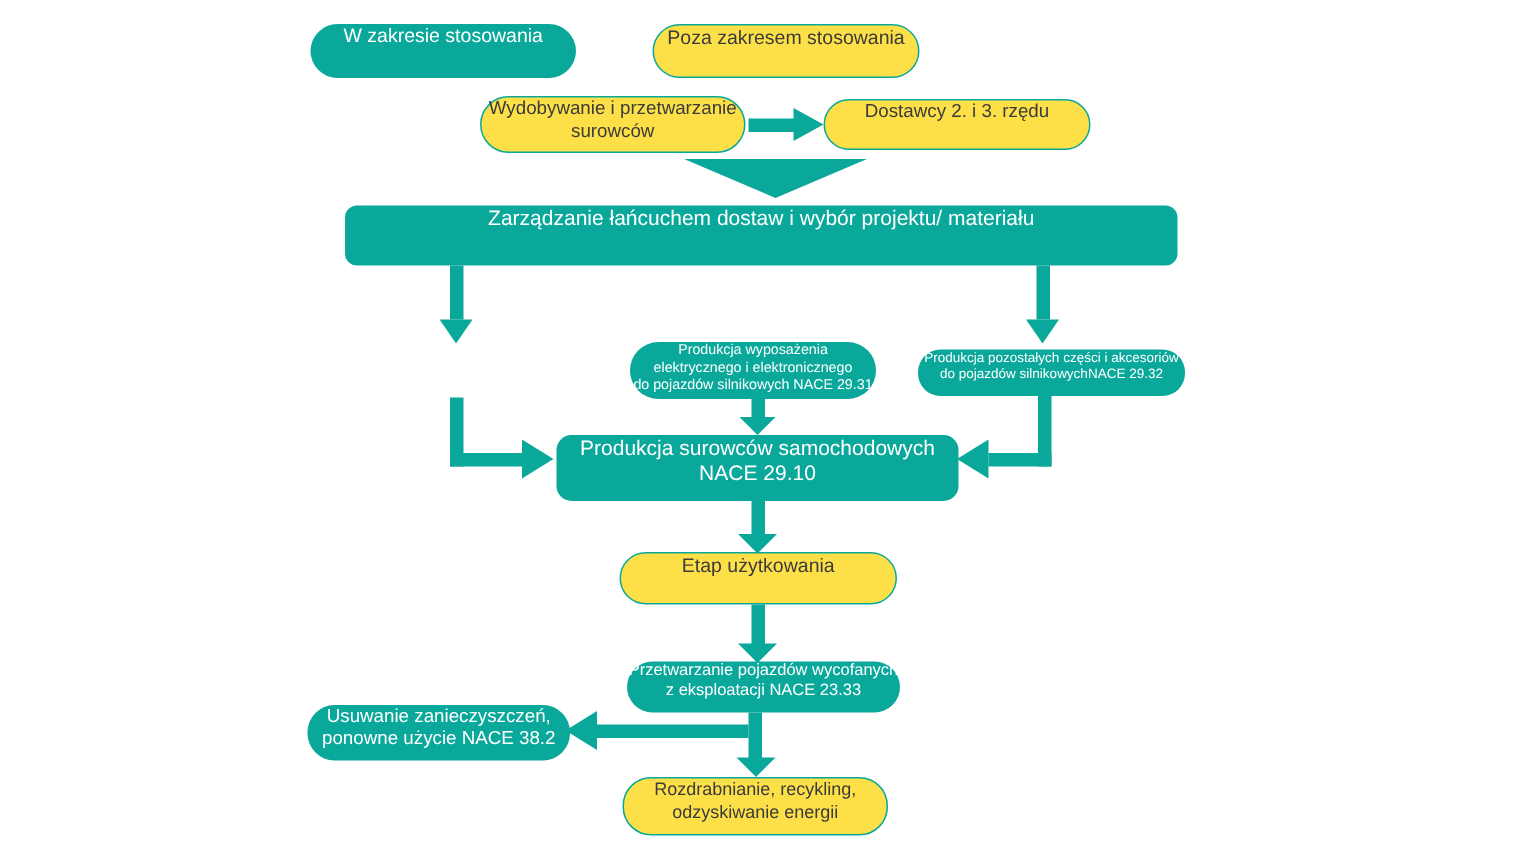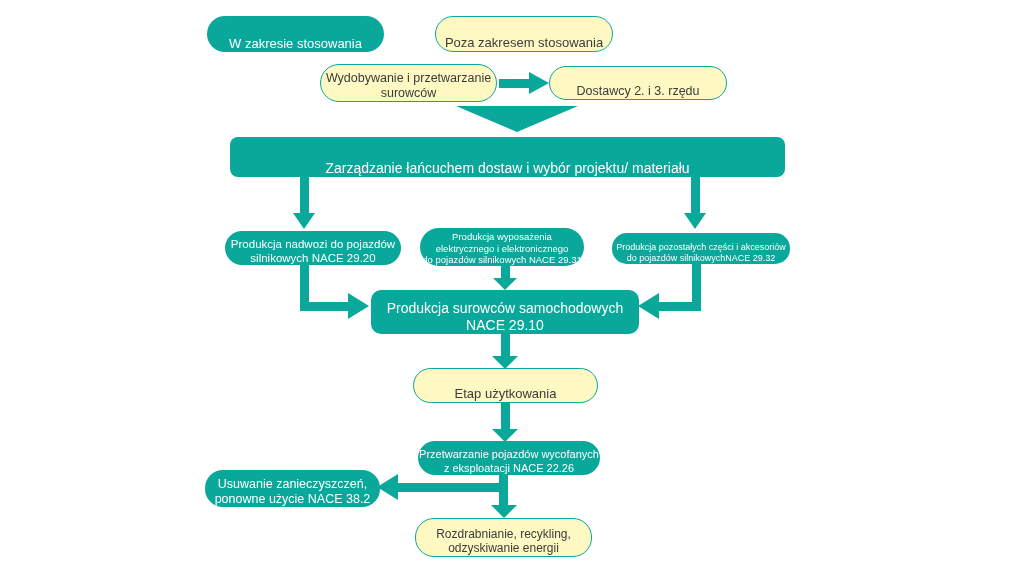--- a/index.html
+++ b/index.html
@@ -3,26 +3,26 @@
 <meta charset="utf-8">
 <style>
   :root { --teal:#0aa89b; --text-dark:#3b3b3b; }
   html,body { margin:0; padding:0; background:#fff; }
   #stage {
     position:relative; width:1024px; height:576px; background:#fff;
     overflow:hidden; font-family:"Liberation Sans", sans-serif;
   }
   .node {
     position:absolute; box-sizing:border-box;
-    display:flex; flex-direction:column; align-items:center; justify-content:flex-end;
+    display:flex; flex-direction:column; align-items:center; justify-content:flex-start;
     text-align:center; line-height:1.22;
   }
   .node span { display:block; }
   .teal { background:var(--teal); color:#ffffff; }
-  .white { background:#fef9c3; border:1.6px solid var(--teal); color:var(--text-dark); }
+  .white { background:#fde047; border:1.6px solid var(--teal); color:var(--text-dark); }
   .shaft { position:absolute; background:var(--teal); }
   .head  { position:absolute; width:0; height:0; }
   .head.right { border-top:11px solid transparent; border-bottom:11px solid transparent; border-left:20px solid var(--teal); }
   .head.left  { border-top:13px solid transparent; border-bottom:13px solid transparent; border-right:21px solid var(--teal); }
   .head.down-sm { border-left:12px solid transparent; border-right:12px solid transparent; border-top:12px solid var(--teal); }
   .head.down-md { border-left:11px solid transparent; border-right:11px solid transparent; border-top:16px solid var(--teal); }
   .head.down-lg { border-left:13px solid transparent; border-right:13px solid transparent; border-top:13px solid var(--teal); }
   .head.right-big { border-top:13px solid transparent; border-bottom:13px solid transparent; border-left:21px solid var(--teal); }
   .big-tri { position:absolute; width:0; height:0;
     border-left:61px solid transparent; border-right:61px solid transparent;
@@ -60,24 +60,20 @@
 
   <div>
     <div class="shaft" style="left:300px;top:177px;width:9px;height:36px;"></div>
     <div class="head down-md" style="left:293px;top:213px;"></div>
   </div>
   <div>
     <div class="shaft" style="left:691px;top:177px;width:9px;height:36px;"></div>
     <div class="head down-md" style="left:684px;top:213px;"></div>
   </div>
 
-  <div class="node teal" style="left:225px;top:231px;width:176px;height:34px;border-radius:17px;font-size:11.5px;">
-    <span>Produkcja nadwozi do pojazdów</span>
-    <span>silnikowych NACE 29.20</span>
-  </div>
   <div class="node teal" style="left:420px;top:228px;width:164px;height:38px;border-radius:19px;font-size:9.5px;">
     <span>Produkcja wyposażenia</span>
     <span>elektrycznego i elektronicznego</span>
     <span>do pojazdów silnikowych NACE 29.31</span>
   </div>
   <div class="node teal" style="left:612px;top:233px;width:178px;height:31px;border-radius:15px;font-size:9px;">
     <span>Produkcja pozostałych części i akcesoriów</span>
     <span>do pojazdów silnikowychNACE 29.32</span>
   </div>
 
@@ -108,21 +104,21 @@
   <div class="node white" style="left:413px;top:368px;width:185px;height:35px;border-radius:17.5px;font-size:13px;">
     <span>Etap użytkowania</span>
   </div>
 
   <div>
     <div class="shaft" style="left:501px;top:403px;width:9px;height:28px;"></div>
     <div class="head down-lg" style="left:492px;top:429px;"></div>
   </div>
   <div class="node teal" style="left:418px;top:441px;width:182px;height:34px;border-radius:17px;font-size:11px;">
     <span>Przetwarzanie pojazdów wycofanych</span>
-    <span>z eksploatacji NACE 22.26</span>
+    <span>z eksploatacji NACE 23.33</span>
   </div>
 
   <div>
     <div class="shaft" style="left:499px;top:475px;width:9px;height:31px;"></div>
     <div class="head down-lg" style="left:491px;top:505px;"></div>
     <div class="shaft" style="left:398px;top:483px;width:101px;height:9px;"></div>
     <div class="head left" style="left:377px;top:474px;border-right-width:21px;"></div>
   </div>
 
   <div class="node teal" style="left:205px;top:470px;width:175px;height:37px;border-radius:18px;font-size:12.5px;">

